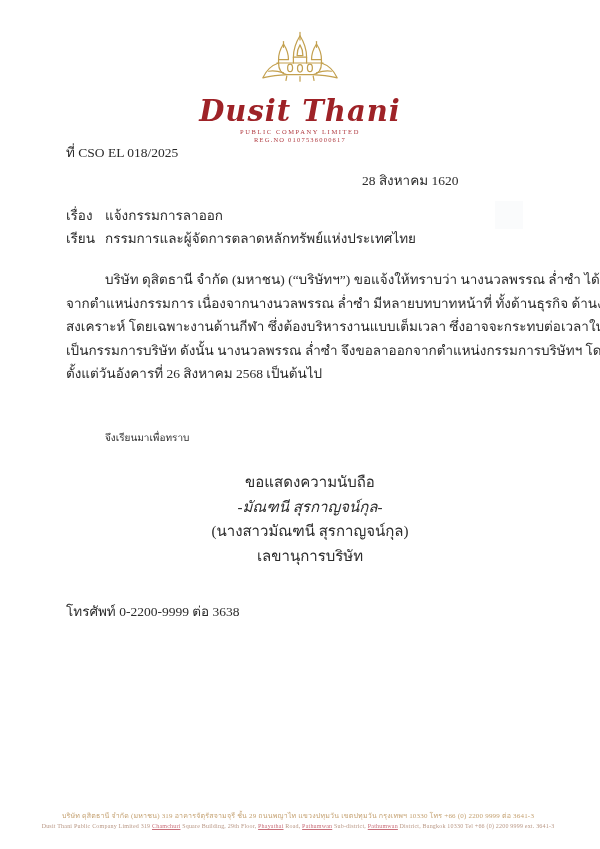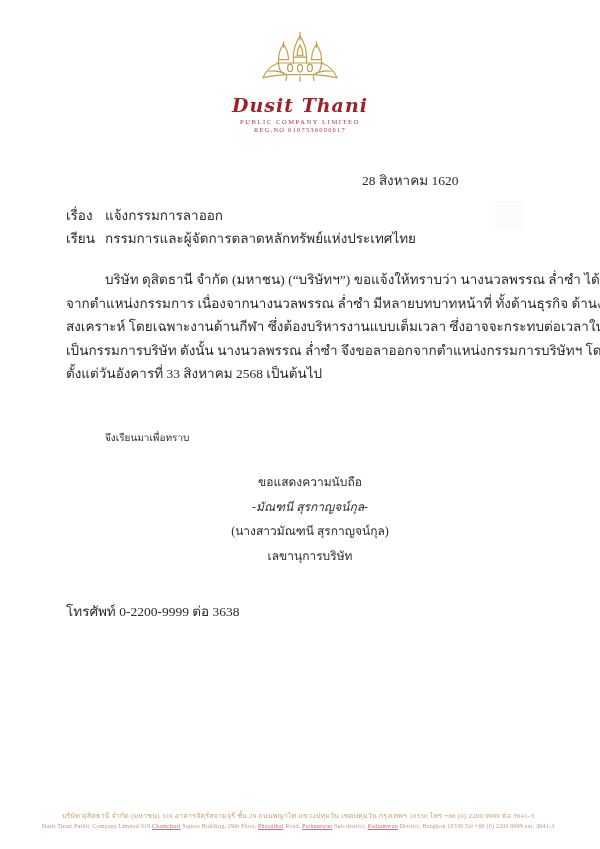--- a/index.html
+++ b/index.html
@@ -5,21 +5,21 @@
   html,body{margin:0;padding:0;background:#ffffff;}
   .page{
     position:relative;width:600px;height:849px;background:#ffffff;
     font-family:"Liberation Serif","DejaVu Serif",serif;color:#2b2b2b;overflow:hidden;
   }
   
   .letterhead{position:absolute;left:0;top:30px;width:600px;text-align:center;}
   .crown{display:block;margin:0 auto;width:86px;height:66px;}
   .brand{
     font-family:"DejaVu Serif","Liberation Serif",serif;font-style:italic;font-weight:bold;
-    font-size:19px;color:#9e2227;line-height:1.05;letter-spacing:1px;
+    font-size:29px;color:#9e2227;line-height:1.05;letter-spacing:1px;
   }
   .brand-sub{
     font-family:"Liberation Serif",serif;font-size:6.5px;color:#b03a40;
     letter-spacing:1.6px;margin-top:2px;
   }
   .brand-reg{
     font-family:"Liberation Serif",serif;font-size:6.5px;color:#b03a40;
     letter-spacing:1.2px;margin-top:1px;
   }
   
@@ -29,21 +29,21 @@
   .row{position:absolute;left:66px;font-size:13.5px;display:flex;}
   .row .lbl{width:39px;flex:0 0 auto;}
   .row-subject{top:204px;}
   .row-to{top:227px;}
   
   .body-block{position:absolute;left:66px;top:268px;width:478px;font-size:13.5px;}
   .body-line{height:23.5px;line-height:23.5px;white-space:nowrap;}
   .body-line.indent{padding-left:39px;}
   .closing{position:absolute;left:105px;top:430px;font-size:10px;}
   
-  .sig-block{position:absolute;left:160px;top:470px;width:300px;text-align:center;font-size:12px;}
+  .sig-block{position:absolute;left:160px;top:470px;width:300px;text-align:center;font-size:15px;}
   .sig-line{height:24.5px;line-height:24.5px;}
   .sig-name{font-style:italic;}
   
   .contact-dept{position:absolute;left:66px;top:577px;font-size:13.5px;}
   .contact-phone{position:absolute;left:66px;top:600px;font-size:13.5px;}
   
   .smudge{position:absolute;left:495px;top:201px;width:28px;height:28px;background:#fafbfc;}
   
   .footer{position:absolute;left:0;bottom:18px;width:596px;text-align:center;}
   .footer-th{
@@ -87,40 +87,41 @@
         <path d="M88 50 C82 49 76 50 70 52"></path>
 
         <path d="M34 56 L33 61 M50 56.5 L50 62 M66 56 L67 61"></path>
       </g>
     </svg>
     <div class="brand">Dusit Thani</div>
     <div class="brand-sub">PUBLIC COMPANY LIMITED</div>
     <div class="brand-reg">REG.NO  0107536000617</div>
   </div>
 
+  <div class="refno">ที่ CSO EL 018/2025</div>
   <div class="date">28 สิงหาคม 1620</div>
 
   <div class="row row-to">
     <span class="lbl">เรียน</span>
     <span>กรรมการและผู้จัดการตลาดหลักทรัพย์แห่งประเทศไทย</span>
   </div>
 
   <div class="row row-subject">
     <span class="lbl">เรื่อง</span>
     <span>แจ้งกรรมการลาออก</span>
   </div>
 
   <div class="smudge"></div>
 
   <div class="body-block">
     <div class="body-line indent">บริษัท ดุสิตธานี จำกัด (มหาชน) (“บริษัทฯ”) ขอแจ้งให้ทราบว่า นางนวลพรรณ ล่ำซำ ได้ขอลาออก</div>
     <div class="body-line">จากตำแหน่งกรรมการ เนื่องจากนางนวลพรรณ ล่ำซำ มีหลายบทบาทหน้าที่ ทั้งด้านธุรกิจ ด้านงานสังคม</div>
     <div class="body-line">สงเคราะห์ โดยเฉพาะงานด้านกีฬา ซึ่งต้องบริหารงานแบบเต็มเวลา ซึ่งอาจจะกระทบต่อเวลาในบทบาทการ</div>
     <div class="body-line">เป็นกรรมการบริษัท ดังนั้น นางนวลพรรณ ล่ำซำ จึงขอลาออกจากตำแหน่งกรรมการบริษัทฯ  โดยมีผล</div>
-    <div class="body-line">ตั้งแต่วันอังคารที่ 33 สิงหาคม 2568 เป็นต้นไป</div>
+    <div class="body-line">ตั้งแต่วันอังคารที่ 26 สิงหาคม 2568 เป็นต้นไป</div>
   </div>
 
   <div class="closing">จึงเรียนมาเพื่อทราบ</div>
 
   <div class="sig-block">
     <div class="sig-line">ขอแสดงความนับถือ</div>
     <div class="sig-line sig-name">-มัณฑนี สุรกาญจน์กุล-</div>
     <div class="sig-line">(นางสาวมัณฑนี สุรกาญจน์กุล)</div>
     <div class="sig-line">เลขานุการบริษัท</div>
   </div>

